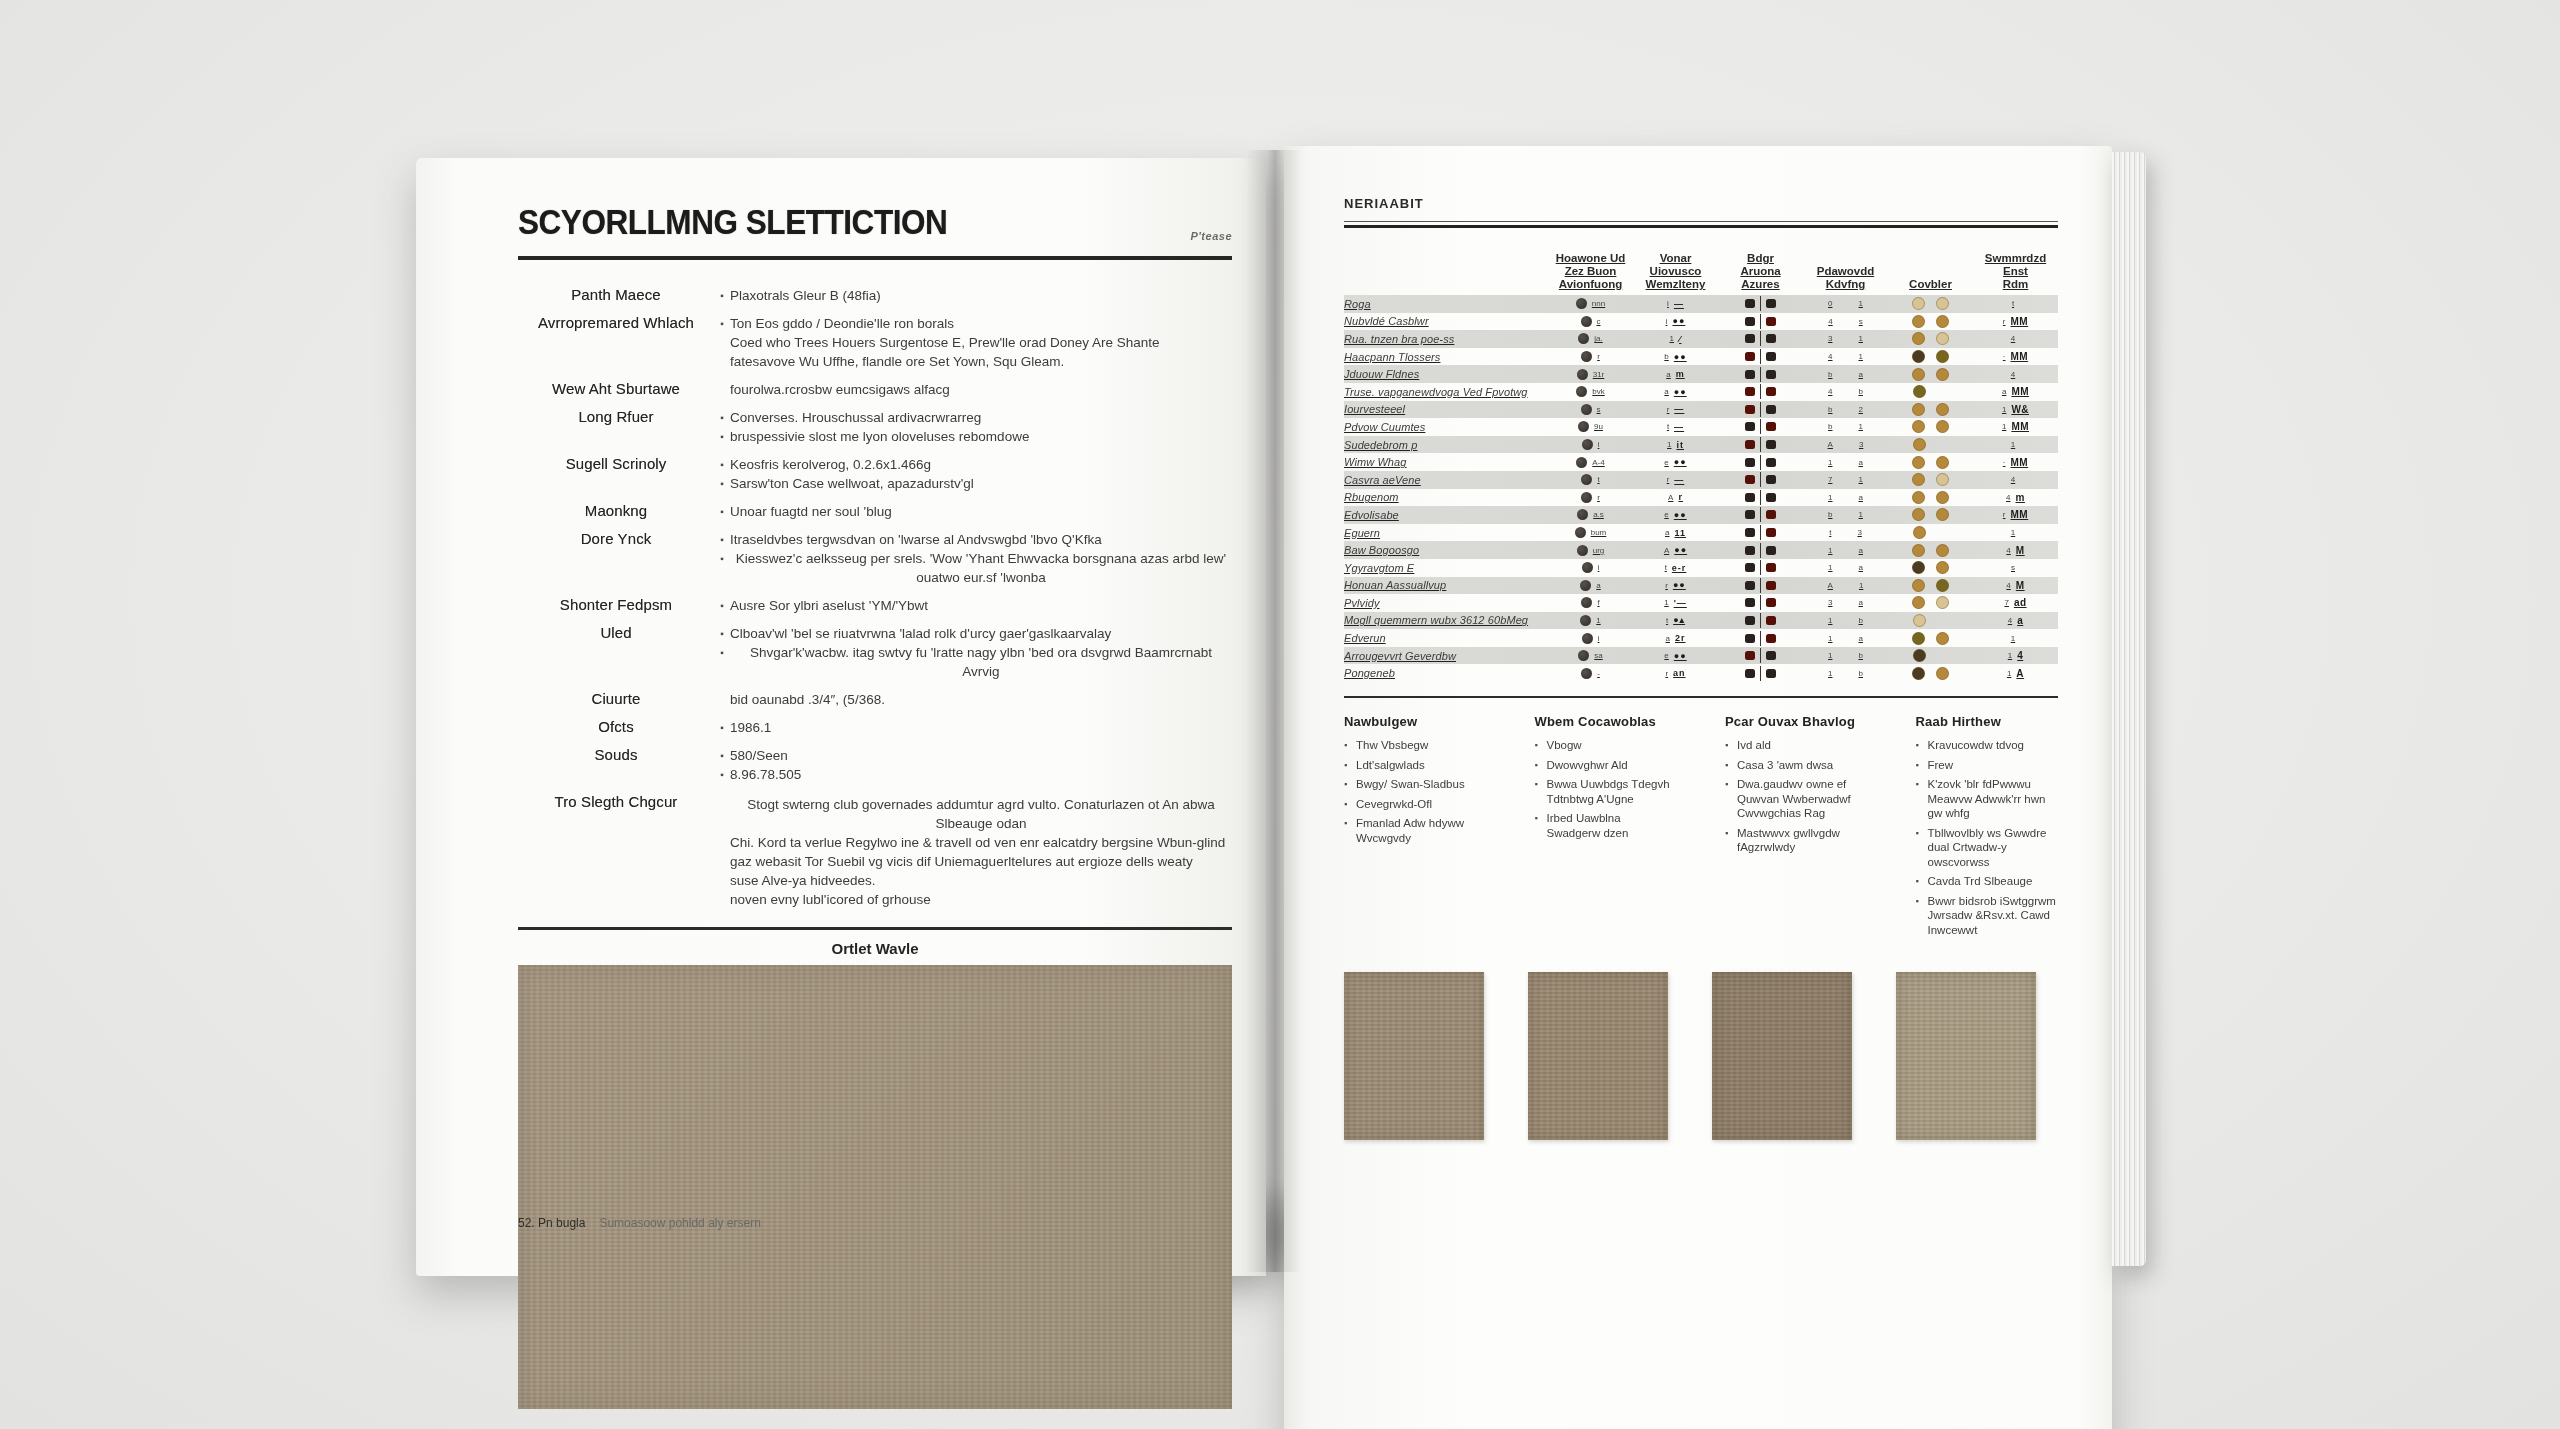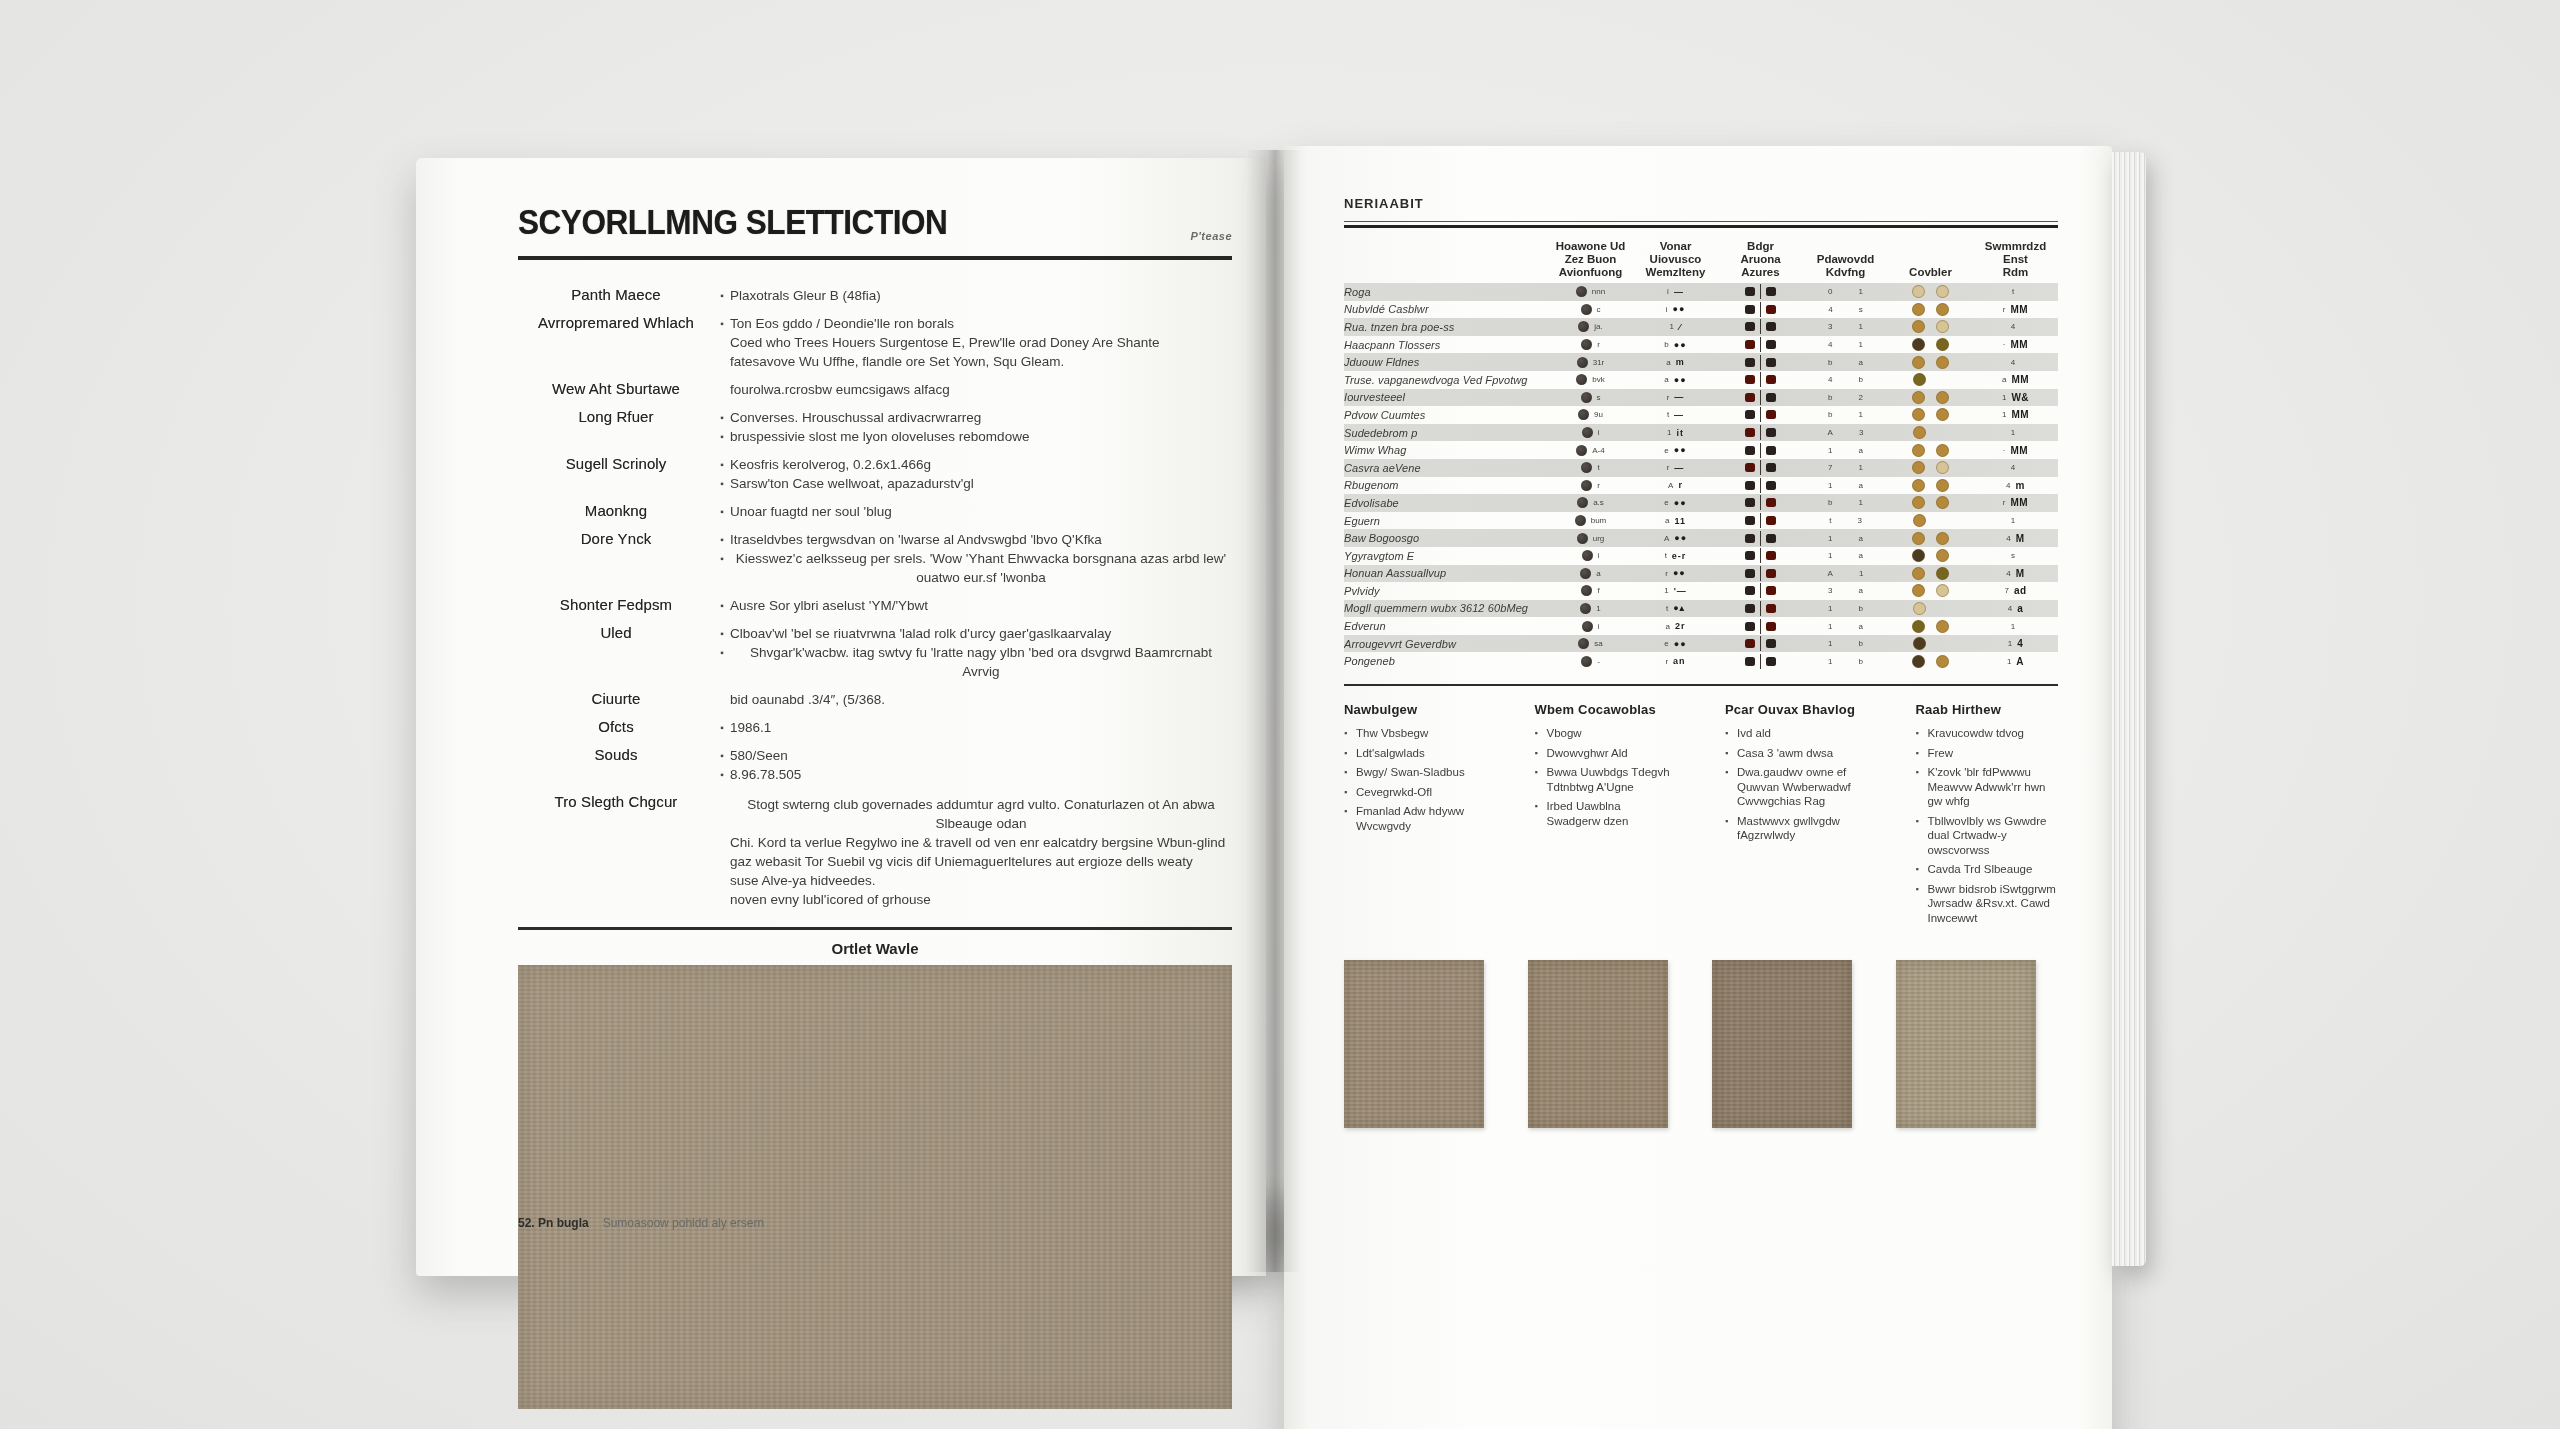--- a/index.html
+++ b/index.html
@@ -68,30 +68,30 @@
   .lp-caption{font-size:15px;font-weight:700;margin:10px 0 8px 0;color:#242422;}
   .lp-swatch{
     height:444px;width:100%;
     background:
       repeating-linear-gradient(0deg, rgba(255,255,255,.05) 0 2px, rgba(90,80,60,.06) 2px 4px),
       repeating-linear-gradient(90deg, rgba(255,255,255,.04) 0 3px, rgba(90,80,60,.05) 3px 6px),
       linear-gradient(135deg,#a89a85 0%, #a3947e 45%, #9c8e78 100%);
     box-shadow:inset 0 0 26px rgba(120,108,88,.35);
   }
   .lp-footer{position:absolute;left:0;bottom:16px;font-size:12px;color:#55555二;}
-  .lp-footer b{color:#2e2e2c;font-weight:700;margin-right:14px;}
+  .lp-footer b{color:#2e2e2c;font-weight:400;margin-right:14px;}
   .lp-footer span{color:#6a6a67;}
 
   
   .rp-inner{position:absolute;left:60px;right:54px;top:50px;bottom:30px;}
   .rp-header{font-size:13px;font-weight:800;letter-spacing:1px;color:#2a2a28;}
   .rule-double{border:0;border-top:1.5px solid #55554f;border-bottom:3.5px solid #22221f;height:3px;margin:10px 0 0 0;background:transparent;}
 
   
-  .tbl{margin-top:12px;}
+  .tbl{margin-top:24px;text-decoration:underline;}
   .tbl-head{display:flex;align-items:flex-end;padding-bottom:4px;}
   .tbl-rowlabel-col{width:204px;flex:0 0 204px;}
   .tbl-col{flex:1;text-align:center;font-size:11.5px;font-weight:700;line-height:13px;color:#2a2a28;}
   .tbl-body .t-row{display:flex;align-items:center;height:17.6px;font-size:11px;}
   .t-row.striped{background:linear-gradient(90deg,#dadad7 0%, #d6d6d3 60%, #dcdcd9 100%);}
   .t-label{width:204px;flex:0 0 204px;color:#3a3a38;font-style:italic;white-space:nowrap;overflow:hidden;letter-spacing:.1px;}
   .t-cell{flex:1;display:flex;align-items:center;justify-content:center;gap:5px;position:relative;height:100%;}
   .g-disc{width:11px;height:11px;border-radius:50%;background:radial-gradient(circle at 35% 35%, #57514c, #2e2a27);display:inline-block;}
   .g-small{font-size:8px;color:#454543;}
   .g-dots{font-size:9px;letter-spacing:1px;color:#1d1d1b;font-weight:700;}

